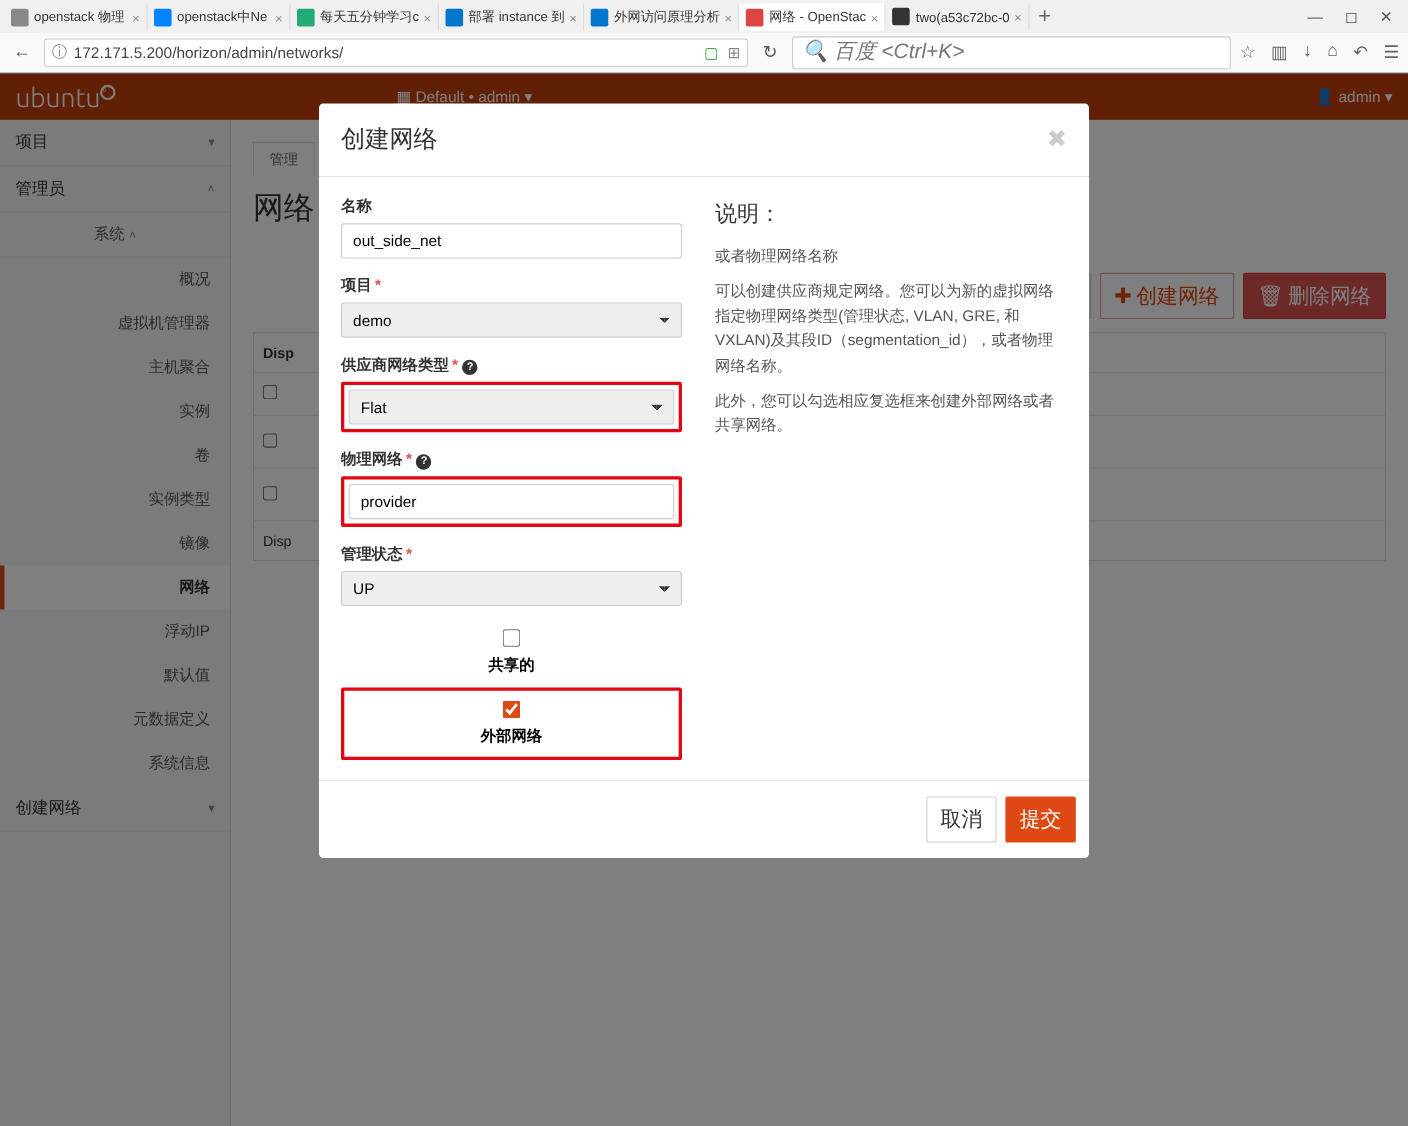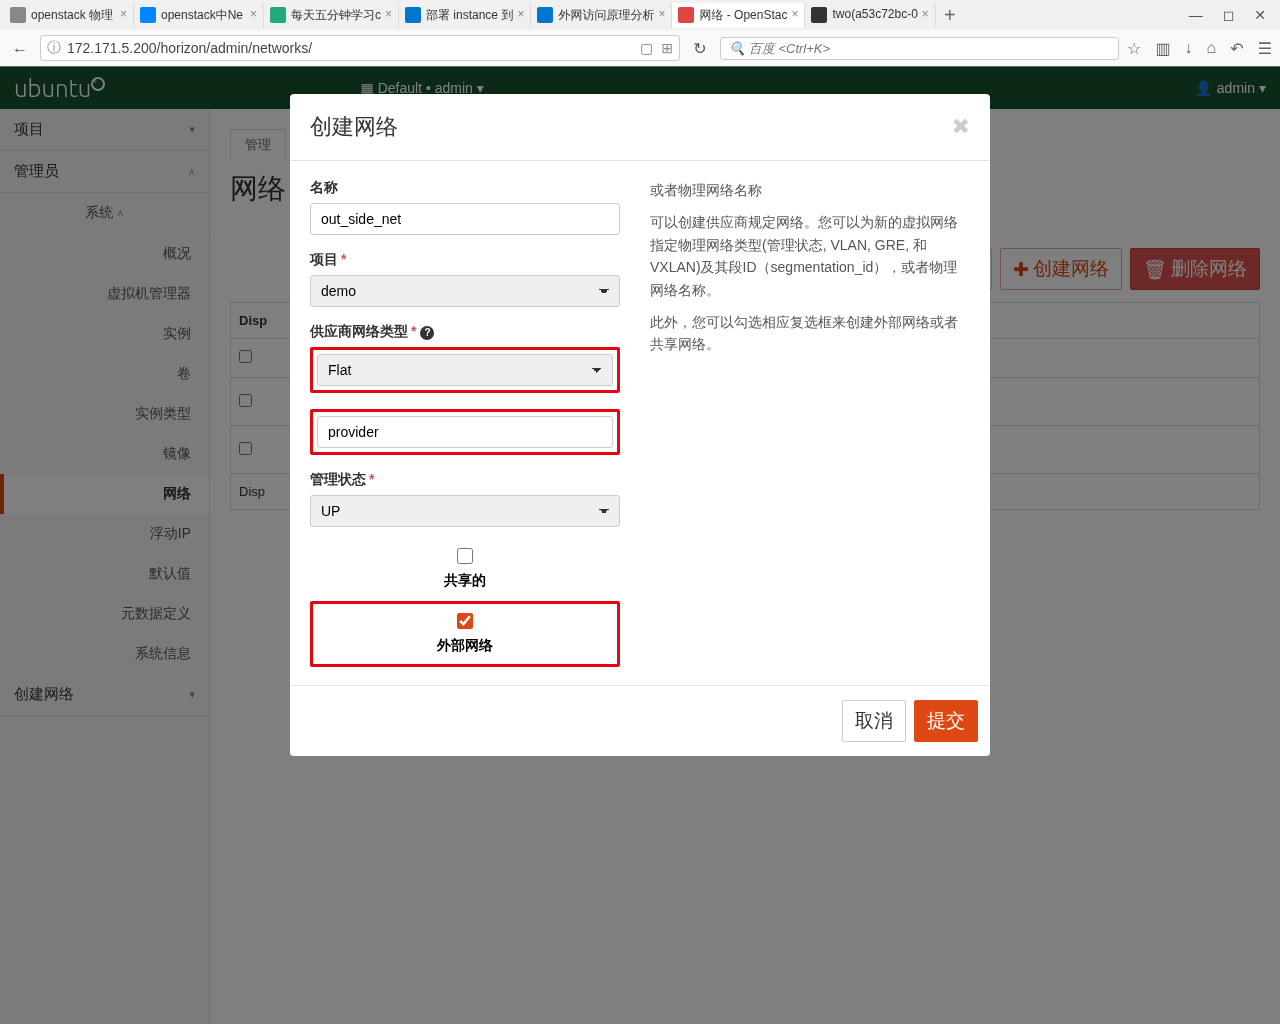--- a/index.html
+++ b/index.html
@@ -1,37 +1,37 @@
 <!DOCTYPE html>
 <html><head>
   <meta charset="utf-8">
   <style>
     * { box-sizing: border-box; margin: 0; padding: 0; }
     body { font-family: "Helvetica Neue", Helvetica, Arial, sans-serif; font-size: 14px; background: #fff; overflow: hidden; width: 1280px; height: 1024px; position: relative; }
 
     
     .browser-chrome { background: #f0f0f0; border-bottom: 1px solid #ccc; }
     .tab-bar { display: flex; align-items: center; height: 30px; padding: 0 4px; }
-    .tab { display: flex; align-items: flex-start; padding: 4px 6px; font-size: 12px; color: #333; border-right: 1px solid #ddd; min-width: 130px; max-width: 150px; overflow: hidden; white-space: nowrap; }
+    .tab { display: flex; align-items: flex-end; padding: 4px 6px; font-size: 12px; color: #333; border-right: 1px solid #ddd; min-width: 130px; max-width: 150px; overflow: hidden; white-space: nowrap; }
     .tab.active { background: #fff; }
     .tab-icon { width: 16px; height: 16px; margin-right: 5px; display: inline-block; background: #888; border-radius: 2px; }
     .tab-close { margin-left: auto; color: #888; padding-left: 4px; cursor: pointer; }
     .new-tab { font-size: 20px; padding: 0 8px; color: #666; cursor: pointer; }
     .window-controls { margin-left: auto; display: flex; gap: 20px; padding-right: 10px; font-size: 14px; color: #555; }
 
     .nav-bar { display: flex; align-items: center; height: 36px; padding: 0 8px; gap: 8px; background: #f9f9f9; }
     .nav-btn { width: 24px; text-align: center; color: #555; cursor: pointer; font-size: 16px; }
     .url-bar { flex: 0 0 640px; display: flex; align-items: center; border: 1px solid #ccc; border-radius: 3px; padding: 3px 6px; background: #fff; font-size: 14px; color: #444; }
     .url-info { margin-right: 6px; color: #888; }
     .url-right { margin-left: auto; display: flex; gap: 8px; color: #888; }
-    .search-bar { flex: 1; border: 1px solid #ccc; border-radius: 3px; padding: 3px 8px; color: #8b5cf6; font-style: italic; font-size: 13px; background: #fff; }
+    .search-bar { flex: 1; border: 1px solid #ccc; border-radius: 3px; padding: 3px 8px; color: #8b5cf6; font-style: italic; font-size: 19px; background: #fff; }
     .nav-icons { display: flex; gap: 14px; color: #666; font-size: 16px; }
 
     
-    .os-header { background: #14532d; color: #fff; height: 42px; display: flex; align-items: center; padding: 0 14px; }
+    .os-header { background: #c2410c; color: #fff; height: 42px; display: flex; align-items: center; padding: 0 14px; }
     .ubuntu-logo { font-family: Ubuntu, sans-serif; font-size: 24px; font-weight: 300; }
     .ubuntu-logo sup { font-size: 10px; border: 2px solid #fff; border-radius: 50%; width: 14px; height: 14px; display: inline-block; }
     .project-selector { margin-left: 255px; font-size: 14px; display: flex; align-items: center; gap: 4px; }
     .user-menu { margin-left: auto; display: flex; align-items: center; gap: 4px; }
 
     
     .content-wrap { display: flex; height: calc(100% - 108px); position: relative; }
     .sidebar { width: 210px; background: #f7f7f7; border-right: 1px solid #ddd; color: #333; }
     .sb-group { padding: 11px 14px; border-bottom: 1px solid #e5e5e5; font-size: 15px; display: flex; justify-content: space-between; align-items: center; cursor: pointer; }
     .sb-sub { text-align: center; padding: 11px 0; font-size: 14px; color: #555; border-bottom: 1px solid #eee; }
@@ -159,20 +159,21 @@
         <span>项目</span>
         <span class="chev">▾</span>
       </div>
     <div class="sb-group">
         <span>管理员</span>
         <span class="chev">˄</span>
       </div>
     <div class="sb-sub"><span>系统</span> <span class="chev">˄</span></div>
     <div class="sb-item">概况</div>
     <div class="sb-item">虚拟机管理器</div>
+    <div class="sb-item">主机聚合</div>
     <div class="sb-item">实例</div>
     <div class="sb-item">卷</div>
     <div class="sb-item">实例类型</div>
     <div class="sb-item">镜像</div>
     <div class="sb-item active">网络</div>
     <div class="sb-item">浮动IP</div>
     <div class="sb-item">默认值</div>
     <div class="sb-item">元数据定义</div>
     <div class="sb-item">系统信息</div>
     <div class="sb-group">
@@ -242,40 +243,42 @@
           <label><span>项目</span><span class="req">*</span></label>
           <select class="form-control"><option>demo</option></select>
         </div>
         <div class="form-group">
           <label><span>供应商网络类型</span><span class="req">*</span><span class="help-icon">?</span></label>
           <div class="highlight-red">
             <select class="form-control"><option>Flat</option></select>
           </div>
         </div>
         <div class="form-group">
+          <label><span>物理网络</span><span class="req">*</span><span class="help-icon">?</span></label>
           <div class="highlight-red">
             <input class="form-control" value="provider" style="">
           </div>
         </div>
         <div class="form-group">
           <label><span>管理状态</span><span class="req">*</span></label>
           <select class="form-control"><option>UP</option></select>
         </div>
         <div class="checkbox-row">
           <input type="checkbox" style="">
           <span>共享的</span>
         </div>
         <div class="highlight-red" style="margin-top:6px">
           <div class="checkbox-row">
             <input type="checkbox" checked="" style="">
             <span>外部网络</span>
           </div>
         </div>
       </div>
       <div class="modal-right">
+        <h4>说明：</h4>
         <p>或者物理网络名称</p>
         <p style="margin-top:10px">可以创建供应商规定网络。您可以为新的虚拟网络指定物理网络类型(管理状态, VLAN, GRE, 和 VXLAN)及其段ID（segmentation_id），或者物理网络名称。</p>
         <p style="margin-top:10px">此外，您可以勾选相应复选框来创建外部网络或者共享网络。</p>
       </div>
     </div>
     <div class="modal-footer">
       <button class="btn btn-default">取消</button>
       <button class="btn btn-primary">提交</button>
     </div>
   </div>

